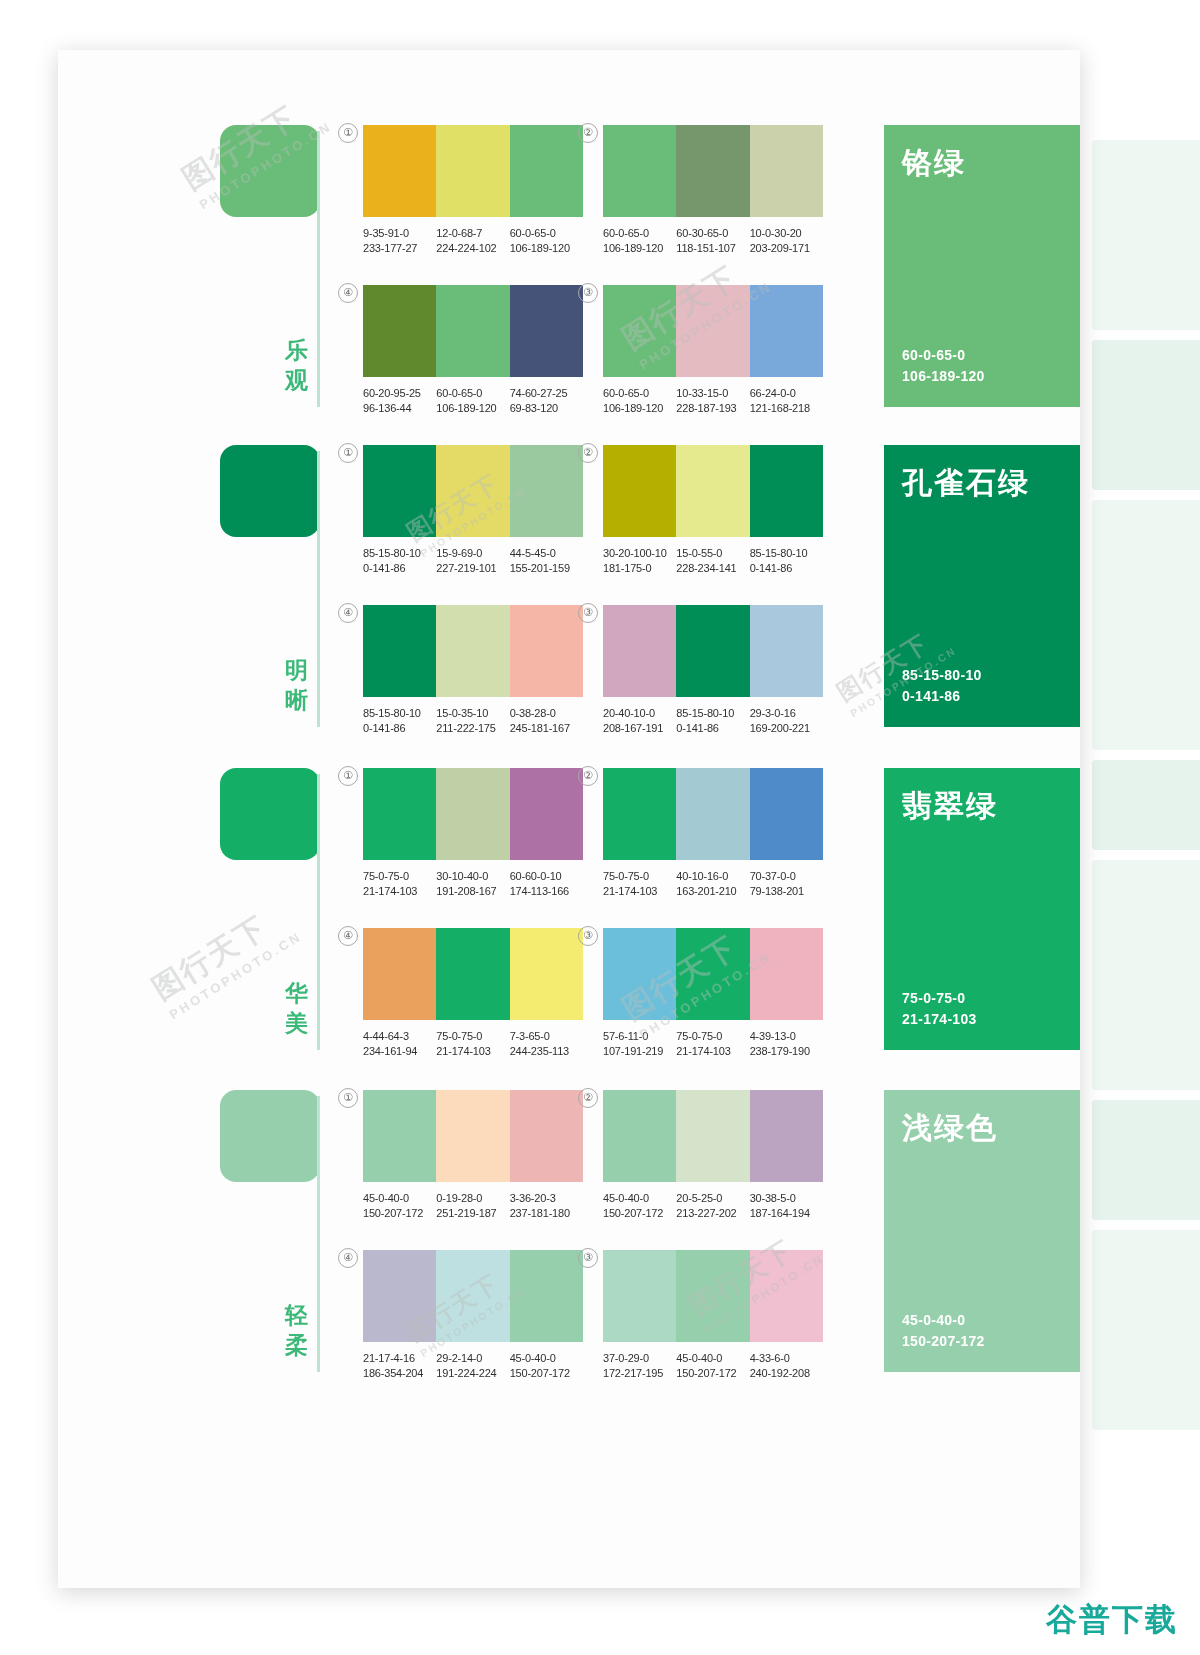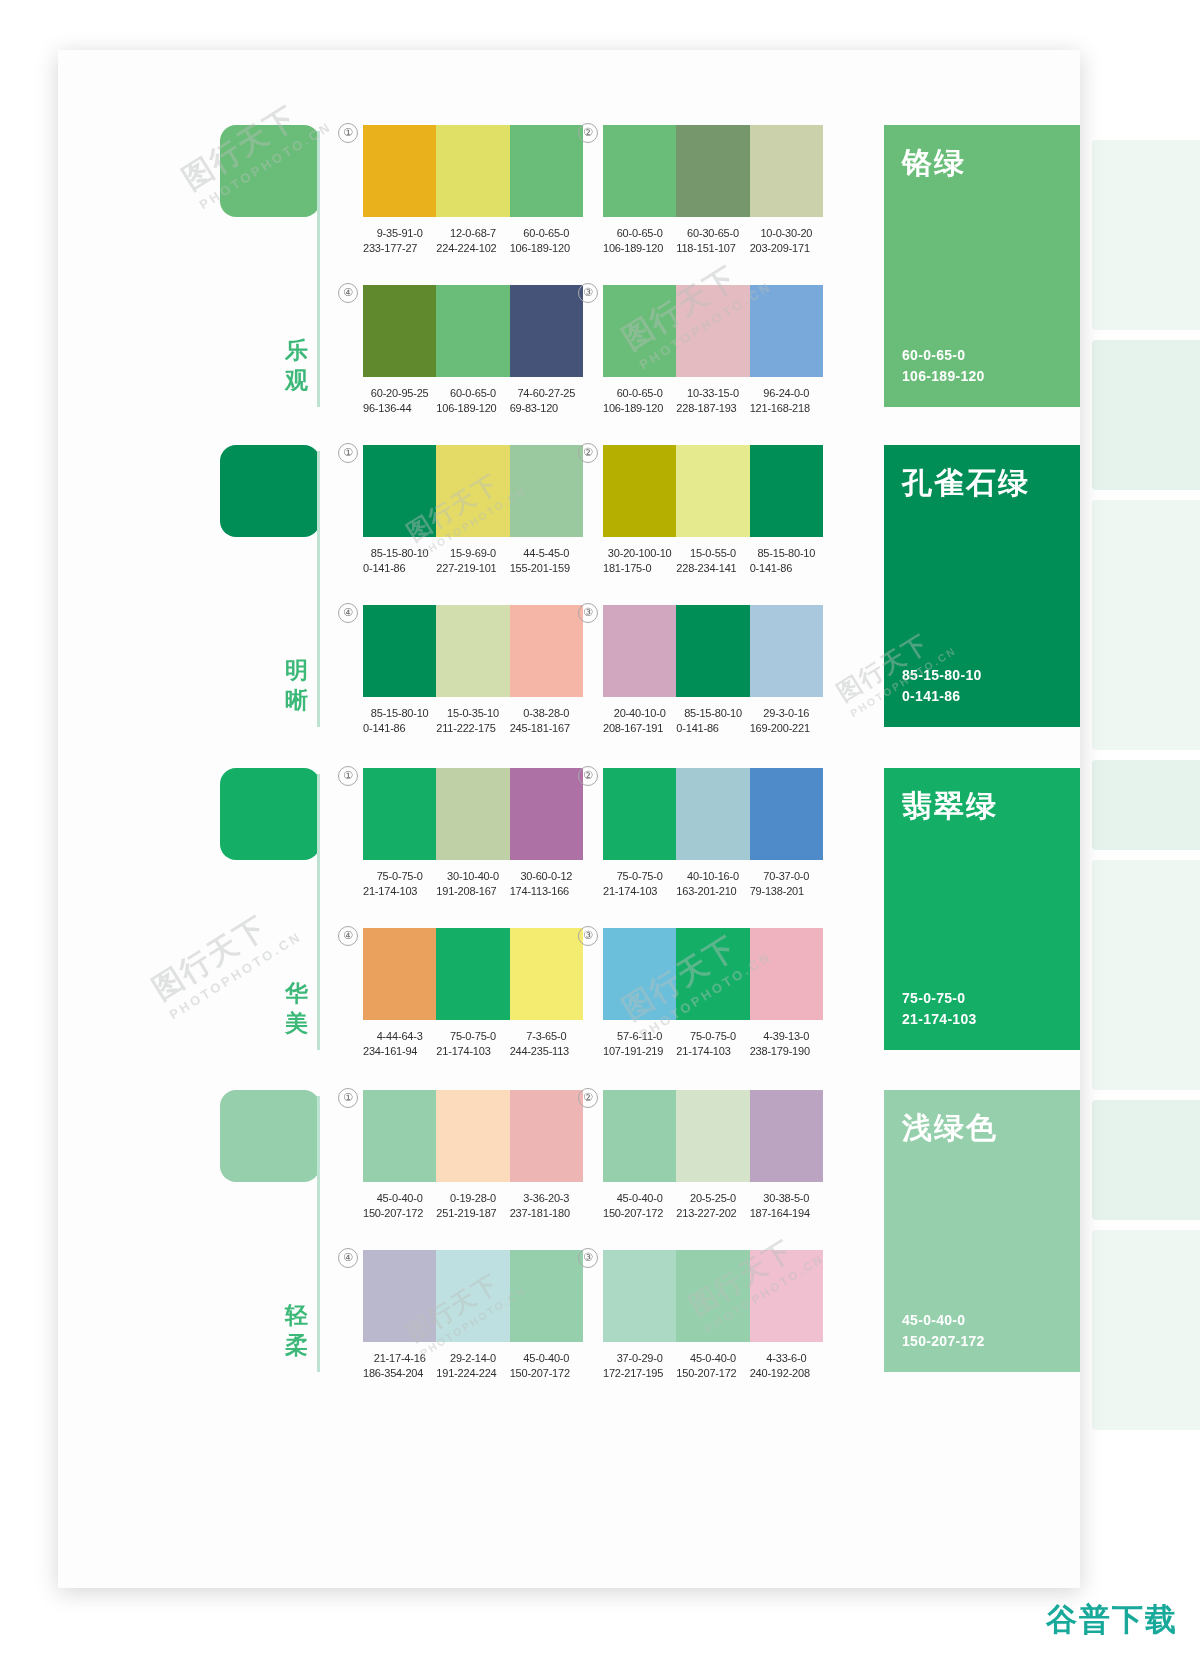--- a/index.html
+++ b/index.html
@@ -60,21 +60,21 @@
     font-size:11px; color:#6d6d6d;
     font-family:"DejaVu Sans",sans-serif;
   }
   .swatches{display:flex; height:92px; width:220px;}
   .swatches > div{flex:1 1 0;}
   .labels{display:flex; width:220px; margin-top:9px;}
   .labels > div{
     flex:1 1 0; font-size:11px; line-height:15px;
     color:#2f2f2f; white-space:nowrap; font-weight:500;
   }
-  .labels .cmyk{letter-spacing:-.2px;text-align:center;}
+  .labels .cmyk{letter-spacing:-.2px;}
   .labels .rgb{letter-spacing:-.2px;}
 
   
   .feature{
     position:absolute; left:826px; width:196px;
     color:#ffffff; box-sizing:border-box;
     padding:20px 18px;
     display:flex; flex-direction:column; justify-content:space-between;
   }
   .feature .fname{
@@ -185,21 +185,21 @@
         <div class="labels">
           <div>
             <div class="cmyk">60-0-65-0</div>
             <div class="rgb">106-189-120</div>
           </div>
           <div>
             <div class="cmyk">10-33-15-0</div>
             <div class="rgb">228-187-193</div>
           </div>
           <div>
-            <div class="cmyk">96-24-0-0</div>
+            <div class="cmyk">66-24-0-0</div>
             <div class="rgb">121-168-218</div>
           </div>
         </div>
       </div>
       <div class="feature" style="background: rgb(106, 189, 120); top: 0px; height: 282px;">
         <div class="fname">铬绿</div>
         <div class="fvals">
           <div>60-0-65-0</div>
           <div>106-189-120</div>
         </div>
@@ -325,21 +325,21 @@
         <div class="labels">
           <div>
             <div class="cmyk">75-0-75-0</div>
             <div class="rgb">21-174-103</div>
           </div>
           <div>
             <div class="cmyk">30-10-40-0</div>
             <div class="rgb">191-208-167</div>
           </div>
           <div>
-            <div class="cmyk">30-60-0-12</div>
+            <div class="cmyk">60-60-0-10</div>
             <div class="rgb">174-113-166</div>
           </div>
         </div>
       </div>
       <div class="pal" style="left: 545px; top: 0px;">
         <div class="num">②</div>
         <div class="swatches">
           <div style="background: rgb(21, 174, 103);"></div>
           <div style="background: rgb(163, 201, 210);"></div>
           <div style="background: rgb(79, 138, 201);"></div>

